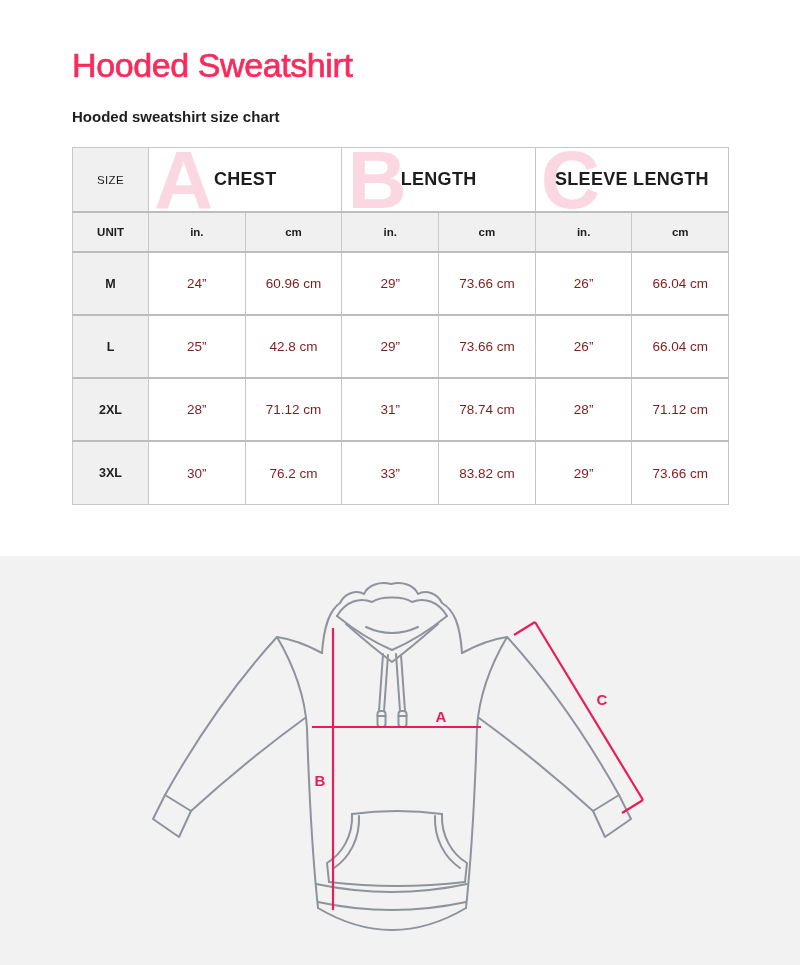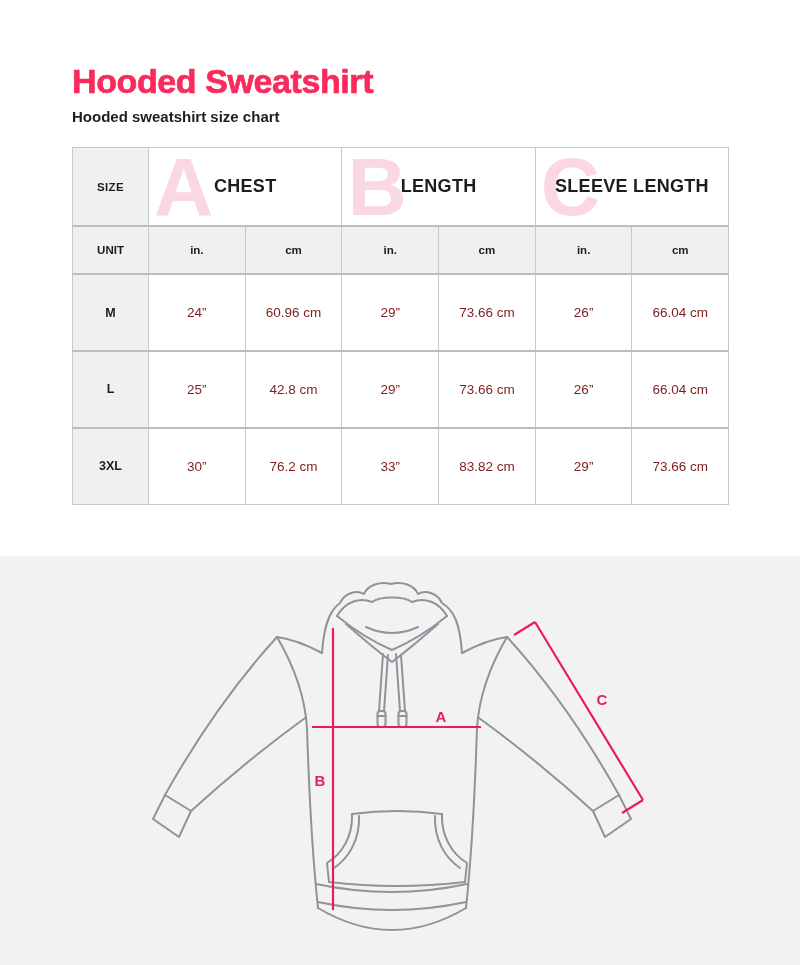--- a/index.html
+++ b/index.html
@@ -1,22 +1,22 @@
 <!DOCTYPE html>
 <html><head>
 <meta charset="utf-8">
 <style>
   html,body{margin:0;padding:0;}
   body{
     width:800px;height:965px;position:relative;background:#ffffff;
     font-family:"Liberation Sans",sans-serif;overflow:hidden;
   }
   .page-title{
-    position:absolute;left:72px;top:62px;
-    font-size:34px;font-weight:700;letter-spacing:-0.4px;
+    position:absolute;left:72px;top:46px;
+    font-size:34px;font-weight:400;letter-spacing:-0.4px;
     color:#F92B5C;-webkit-text-stroke:0.7px #F92B5C;
   }
   .page-subtitle{
     position:absolute;left:72px;top:108px;
     font-size:15px;font-weight:700;color:#1E1E1E;
   }
   table.size-table{
     position:absolute;left:72px;top:147px;width:656px;height:358px;
     border-collapse:collapse;table-layout:fixed;
     color:#1D1D1F;
@@ -24,21 +24,21 @@
   .size-table th,.size-table td{
     border:1px solid #C8C8C8;text-align:center;vertical-align:middle;
     padding:0;
   }
   .size-table tr:not(:first-child) th,
   .size-table tr:not(:first-child) td{border-top:2px solid #BDBDBD;}
   .gray-cell{background:#F0F0F0;}
   .hdr-row{height:57px;}
   .unit-row{height:35px;}
   .body-row{height:55.6px;}
-  .col-size-hdr{font-size:11.5px;font-weight:700;letter-spacing:0.3px;}
+  .col-size-hdr{font-size:11.5px;font-weight:400;letter-spacing:0.3px;}
   .group-th{position:relative;overflow:hidden;background:#ffffff;}
   .wm-letter{
     position:absolute;left:5px;top:50%;transform:translateY(-50%);
     font-size:82px;line-height:1;font-weight:700;color:#FBD7E1;
     z-index:0;pointer-events:none;
   }
   .group-label{position:relative;z-index:1;font-size:18px;font-weight:700;letter-spacing:0.3px;}
   .unit-cell{font-size:11.5px;font-weight:700;}
   .size-cell{font-size:12.5px;font-weight:700;}
   .value-cell{font-size:13.5px;font-weight:400;background:#ffffff;color:#7f1d1d;}
@@ -98,20 +98,29 @@
     <td class="value-cell">66.04 cm</td>
   </tr>
   <tr class="body-row">
     <td class="gray-cell size-cell">L</td>
     <td class="value-cell">25”</td>
     <td class="value-cell">42.8 cm</td>
     <td class="value-cell">29”</td>
     <td class="value-cell">73.66 cm</td>
     <td class="value-cell">26”</td>
     <td class="value-cell">66.04 cm</td>
+  </tr>
+  <tr class="body-row">
+    <td class="gray-cell size-cell">2XL</td>
+    <td class="value-cell">28”</td>
+    <td class="value-cell">71.12 cm</td>
+    <td class="value-cell">31”</td>
+    <td class="value-cell">78.74 cm</td>
+    <td class="value-cell">28”</td>
+    <td class="value-cell">71.12 cm</td>
   </tr>
   <tr class="body-row">
     <td class="gray-cell size-cell">3XL</td>
     <td class="value-cell">30”</td>
     <td class="value-cell">76.2 cm</td>
     <td class="value-cell">33”</td>
     <td class="value-cell">83.82 cm</td>
     <td class="value-cell">29”</td>
     <td class="value-cell">73.66 cm</td>
   </tr>

